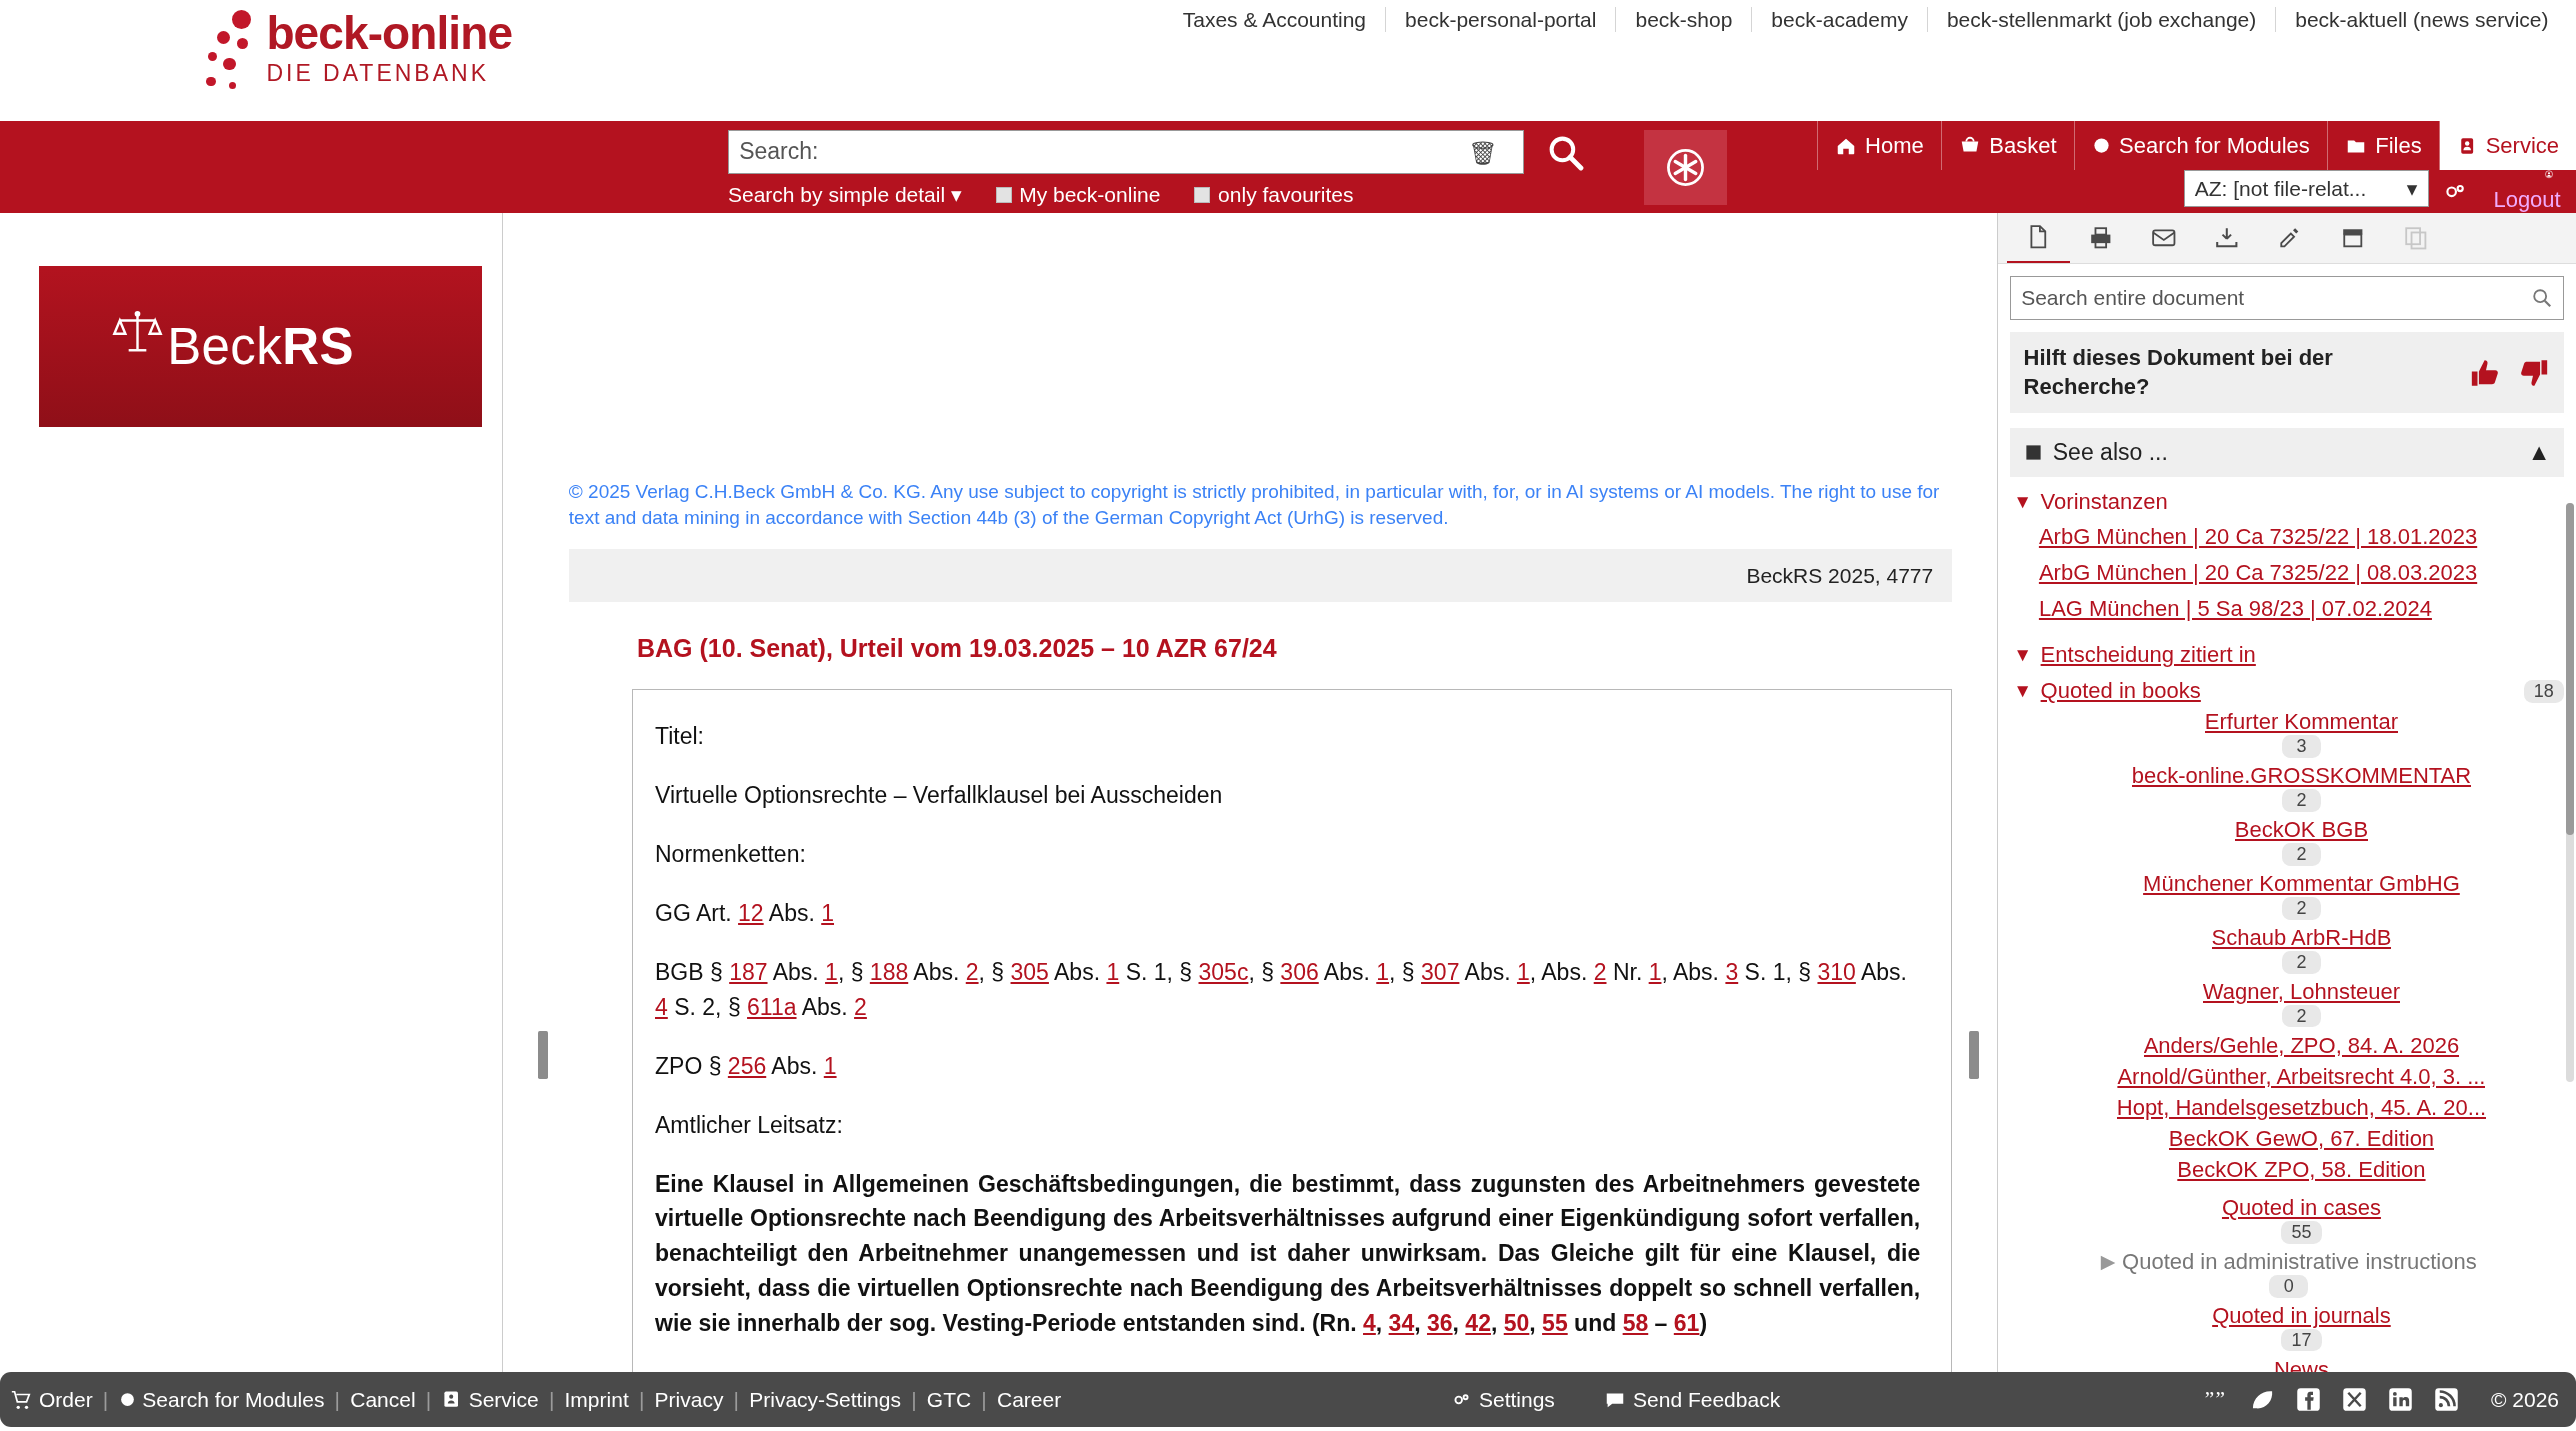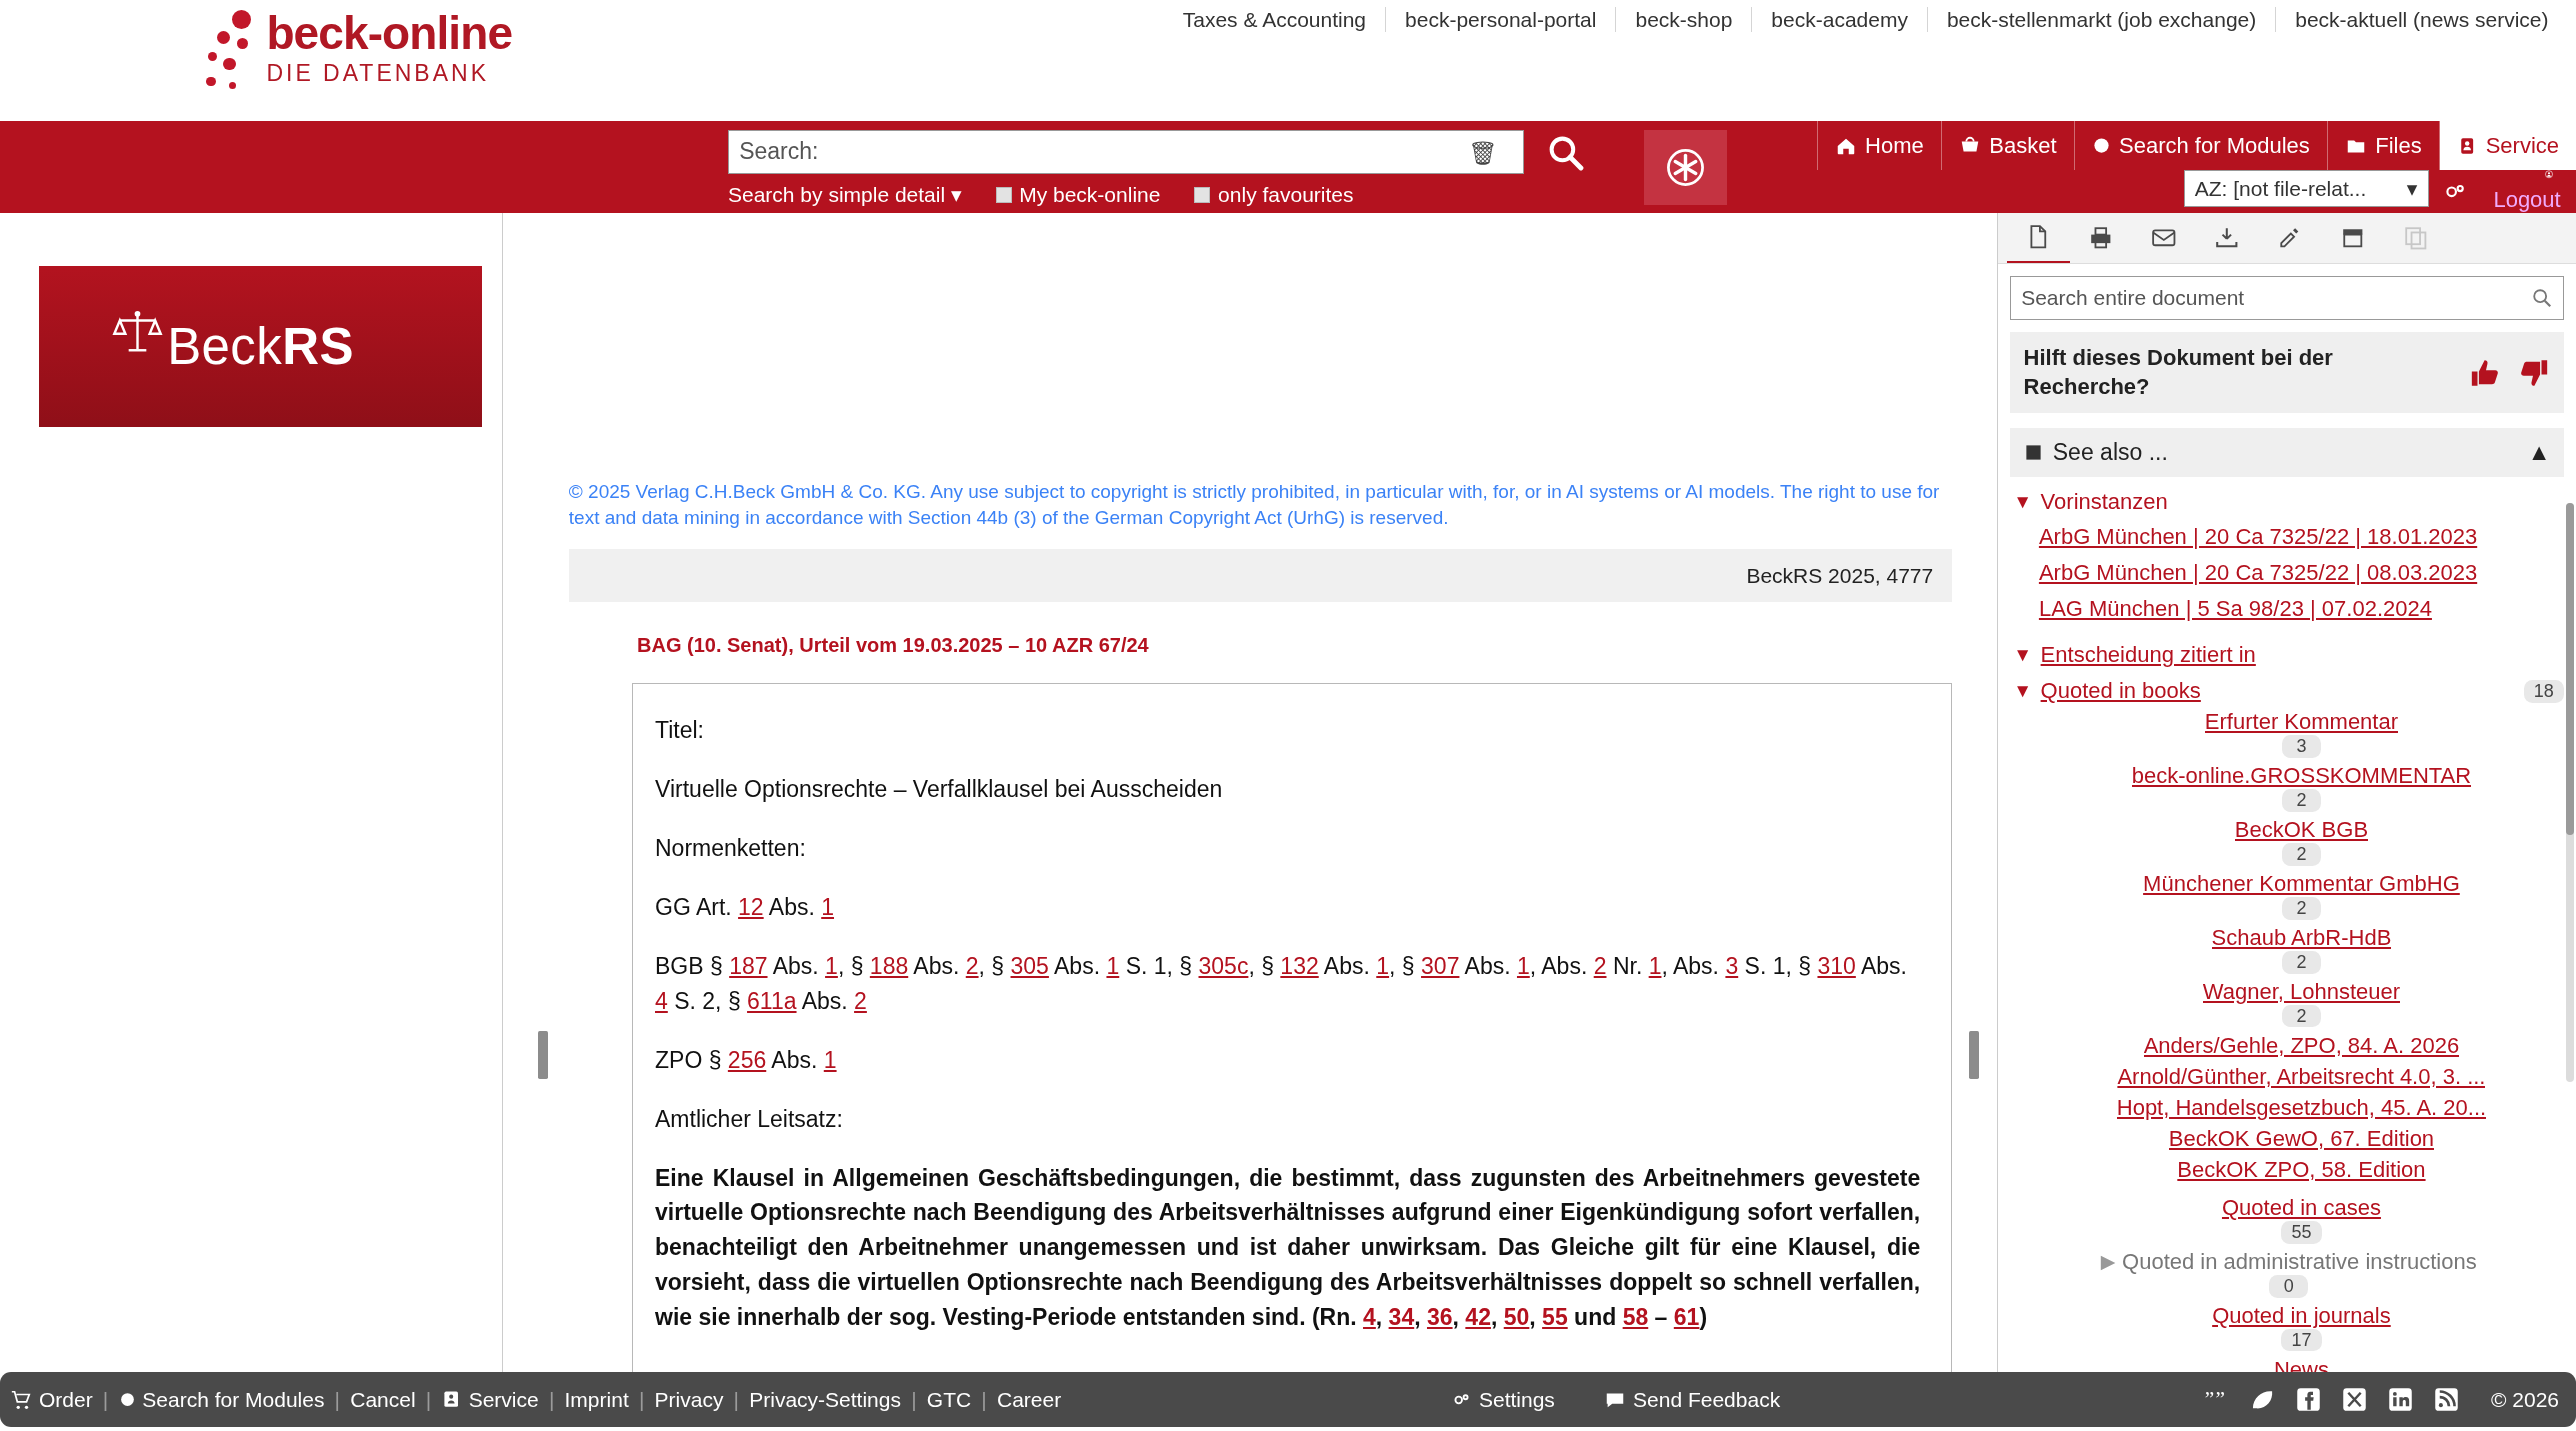--- a/index.html
+++ b/index.html
@@ -198,21 +198,21 @@
   .citebar {
     margin: 19px 6.8px 0 6.8px;
     background: #f0f0f0;
     height: 53px;
     display: flex; align-items: center; justify-content: flex-end;
     padding-right: 19px;
     font-size: 21px; color: #222;
   }
   .doctitle {
     margin: 32px 0 0 75px;
-    color: #b4121f; font-weight: bold; font-size: 20px;
+    color: #b4121f; font-weight: bold; font-size: 25px;
   }
   .docbox {
     margin: 25.6px 6.8px 0 70px;
     border: 0.9px solid #b8b8b8;
     padding: 29px 31px 17px 22px;
     font-size: 23px; color: #111;
     line-height: 1.52;
   }
   .docbox p { margin: 0 0 24px 0; }
   .docbox p.bold { font-weight: bold; text-align: justify; }
@@ -474,21 +474,21 @@
     <div class="citebar">
       <span>BeckRS 2025, 4777</span>
     </div>
     <div class="doctitle">BAG (10. Senat), Urteil vom 19.03.2025 – 10 AZR 67/24</div>
 
     <div class="docbox">
       <p>Titel:</p>
       <p>Virtuelle Optionsrechte – Verfallklausel bei Ausscheiden</p>
       <p>Normenketten:</p>
       <p>GG Art. <a>12</a> Abs. <a>1</a></p>
-      <p>BGB § <a>187</a> Abs. <a>1</a>, § <a>188</a> Abs. <a>2</a>, § <a>305</a> Abs. <a>1</a> S. 1, § <a>305c</a>, § <a>132</a> Abs. <a>1</a>, § <a>307</a> Abs. <a>1</a>, Abs. <a>2</a> Nr. <a>1</a>, Abs. <a>3</a> S. 1, § <a>310</a> Abs. <a>4</a> S. 2, § <a>611a</a> Abs. <a>2</a></p>
+      <p>BGB § <a>187</a> Abs. <a>1</a>, § <a>188</a> Abs. <a>2</a>, § <a>305</a> Abs. <a>1</a> S. 1, § <a>305c</a>, § <a>306</a> Abs. <a>1</a>, § <a>307</a> Abs. <a>1</a>, Abs. <a>2</a> Nr. <a>1</a>, Abs. <a>3</a> S. 1, § <a>310</a> Abs. <a>4</a> S. 2, § <a>611a</a> Abs. <a>2</a></p>
       <p>ZPO § <a>256</a> Abs. <a>1</a></p>
       <p>Amtlicher Leitsatz:</p>
       <p class="bold">Eine Klausel in Allgemeinen Geschäftsbedingungen, die bestimmt, dass zugunsten des Arbeitnehmers gevestete virtuelle Optionsrechte nach Beendigung des Arbeitsverhältnisses aufgrund einer Eigenkündigung sofort verfallen, benachteiligt den Arbeitnehmer unangemessen und ist daher unwirksam. Das Gleiche gilt für eine Klausel, die vorsieht, dass die virtuellen Optionsrechte nach Beendigung des Arbeitsverhältnisses doppelt so schnell verfallen, wie sie innerhalb der sog. Vesting-Periode entstanden sind. (Rn. <a>4</a>, <a>34</a>, <a>36</a>, <a>42</a>, <a>50</a>, <a>55</a> und <a>58</a> – <a>61</a>)</p>
 
     </div>
   </div>
 
   <div class="rightpanel">
     <div class="rp-icons">
       <div class="rp-icon active">

